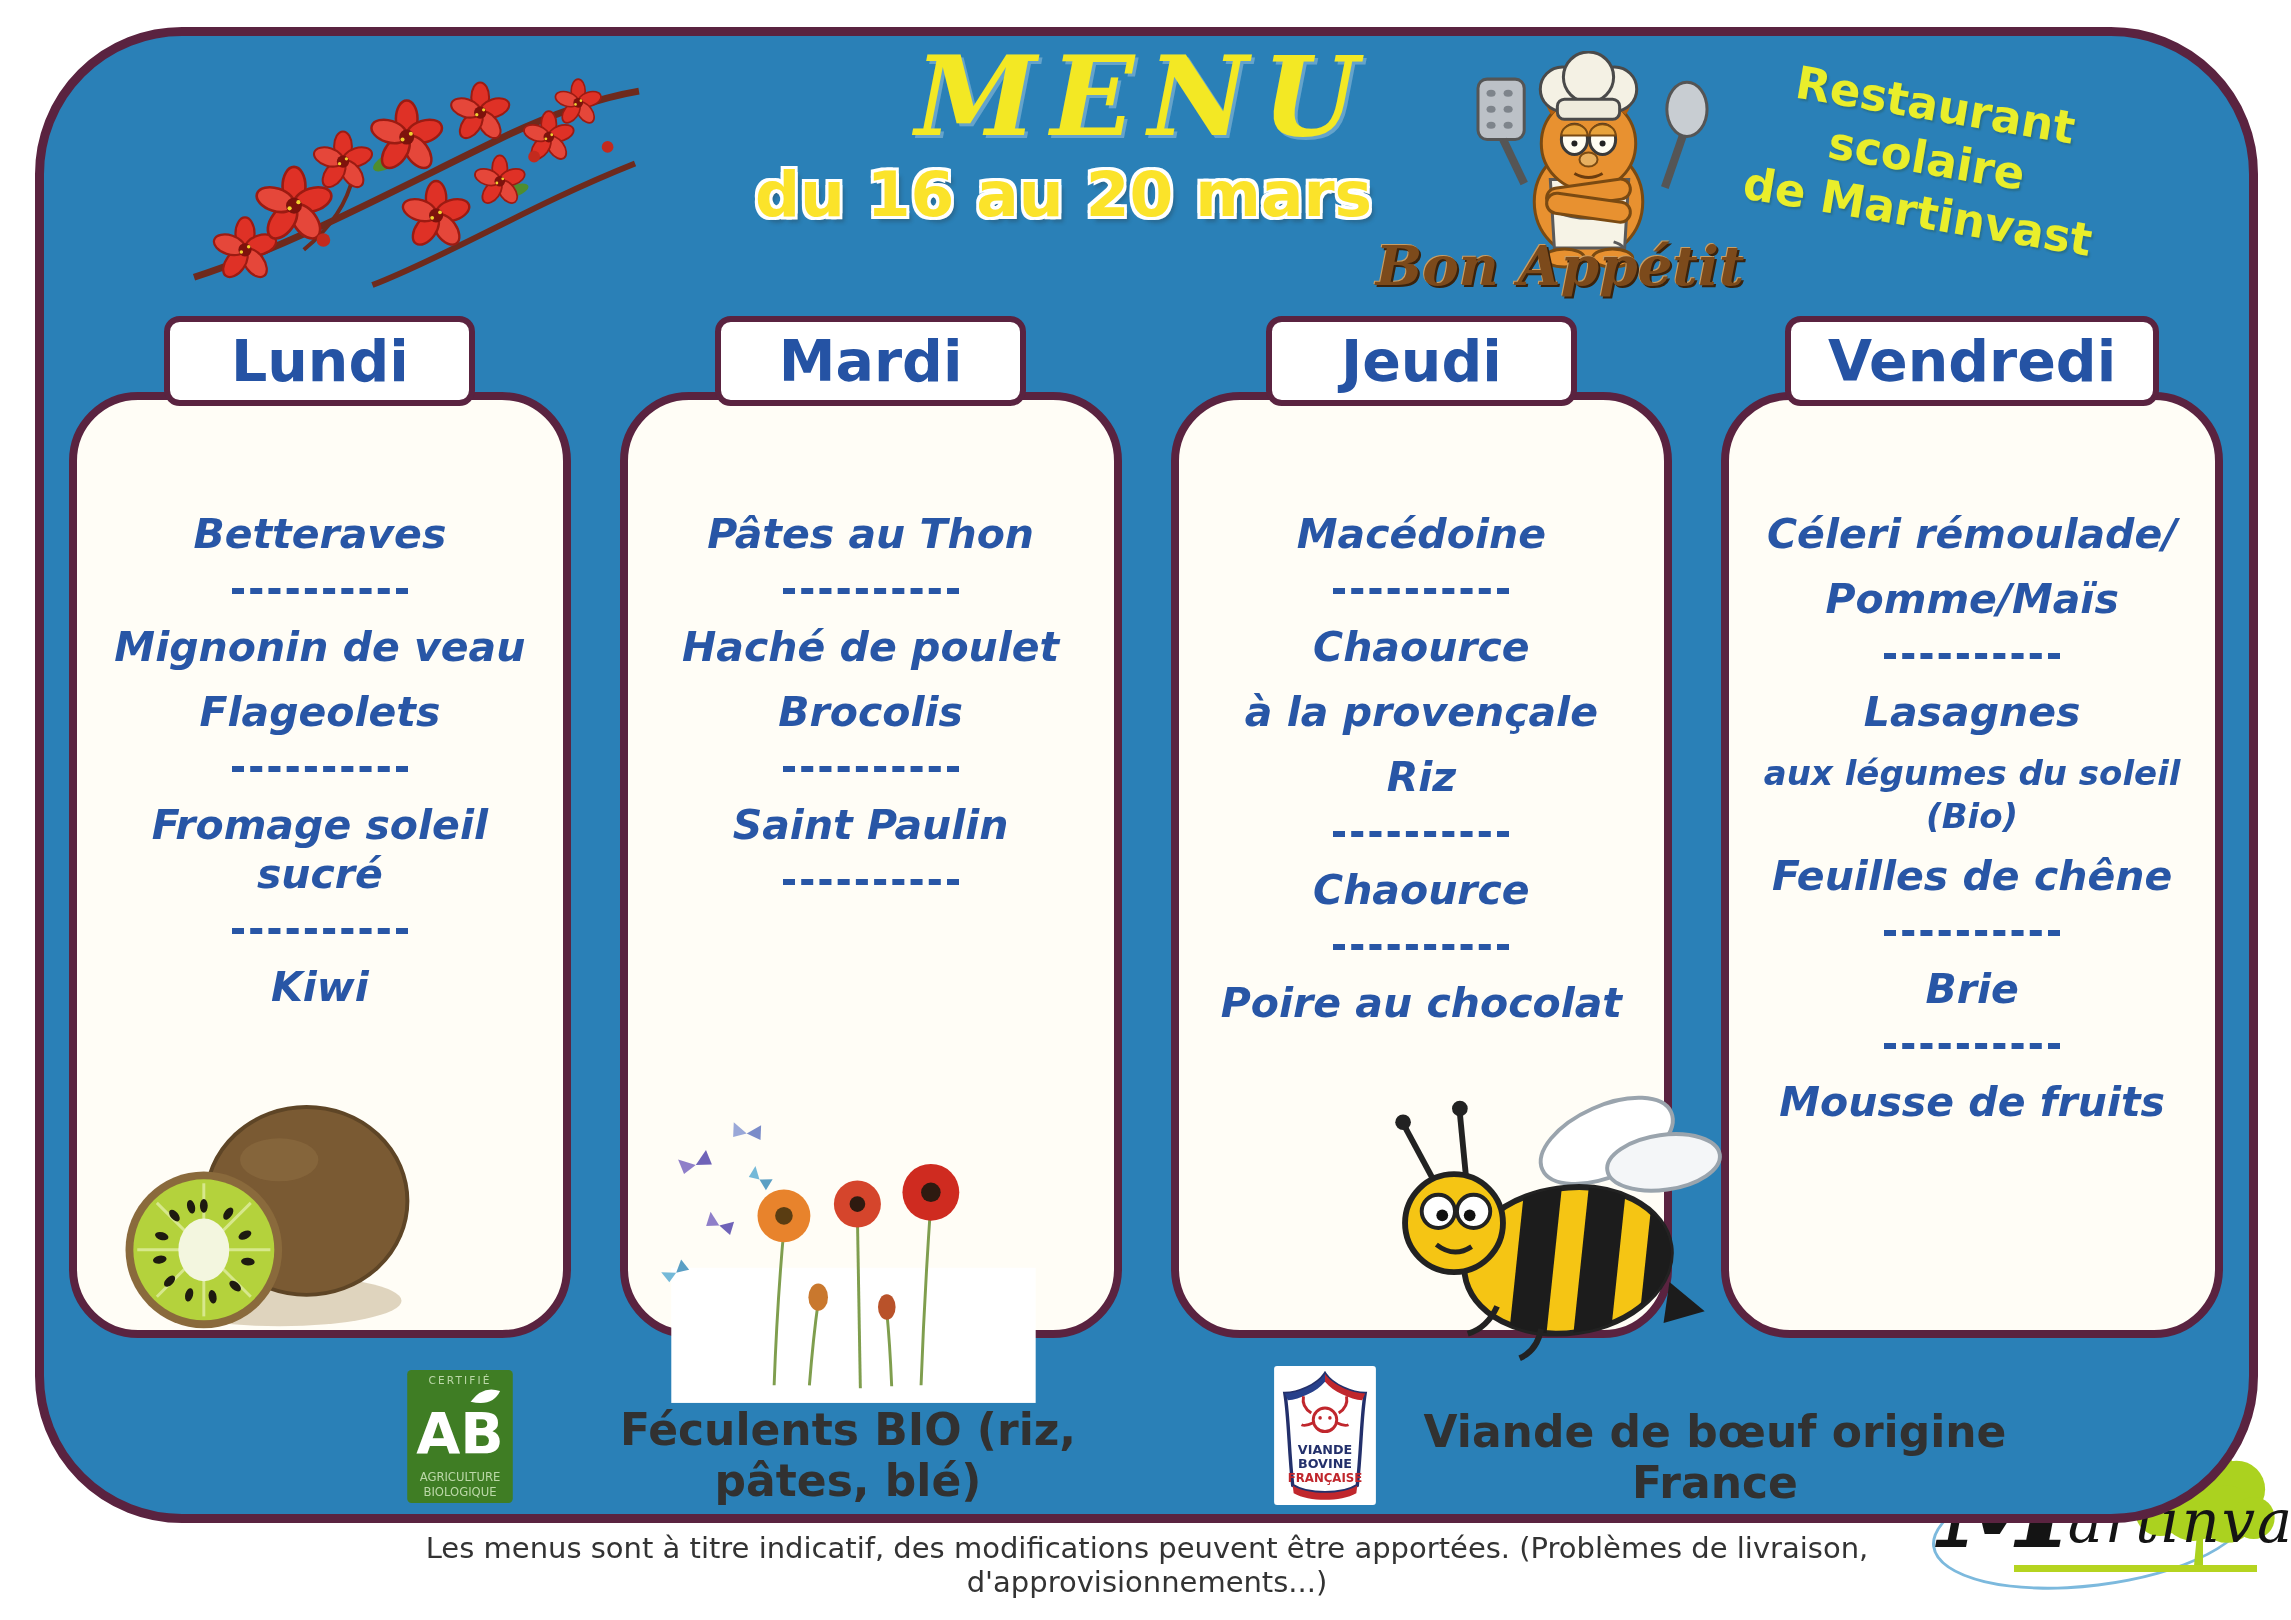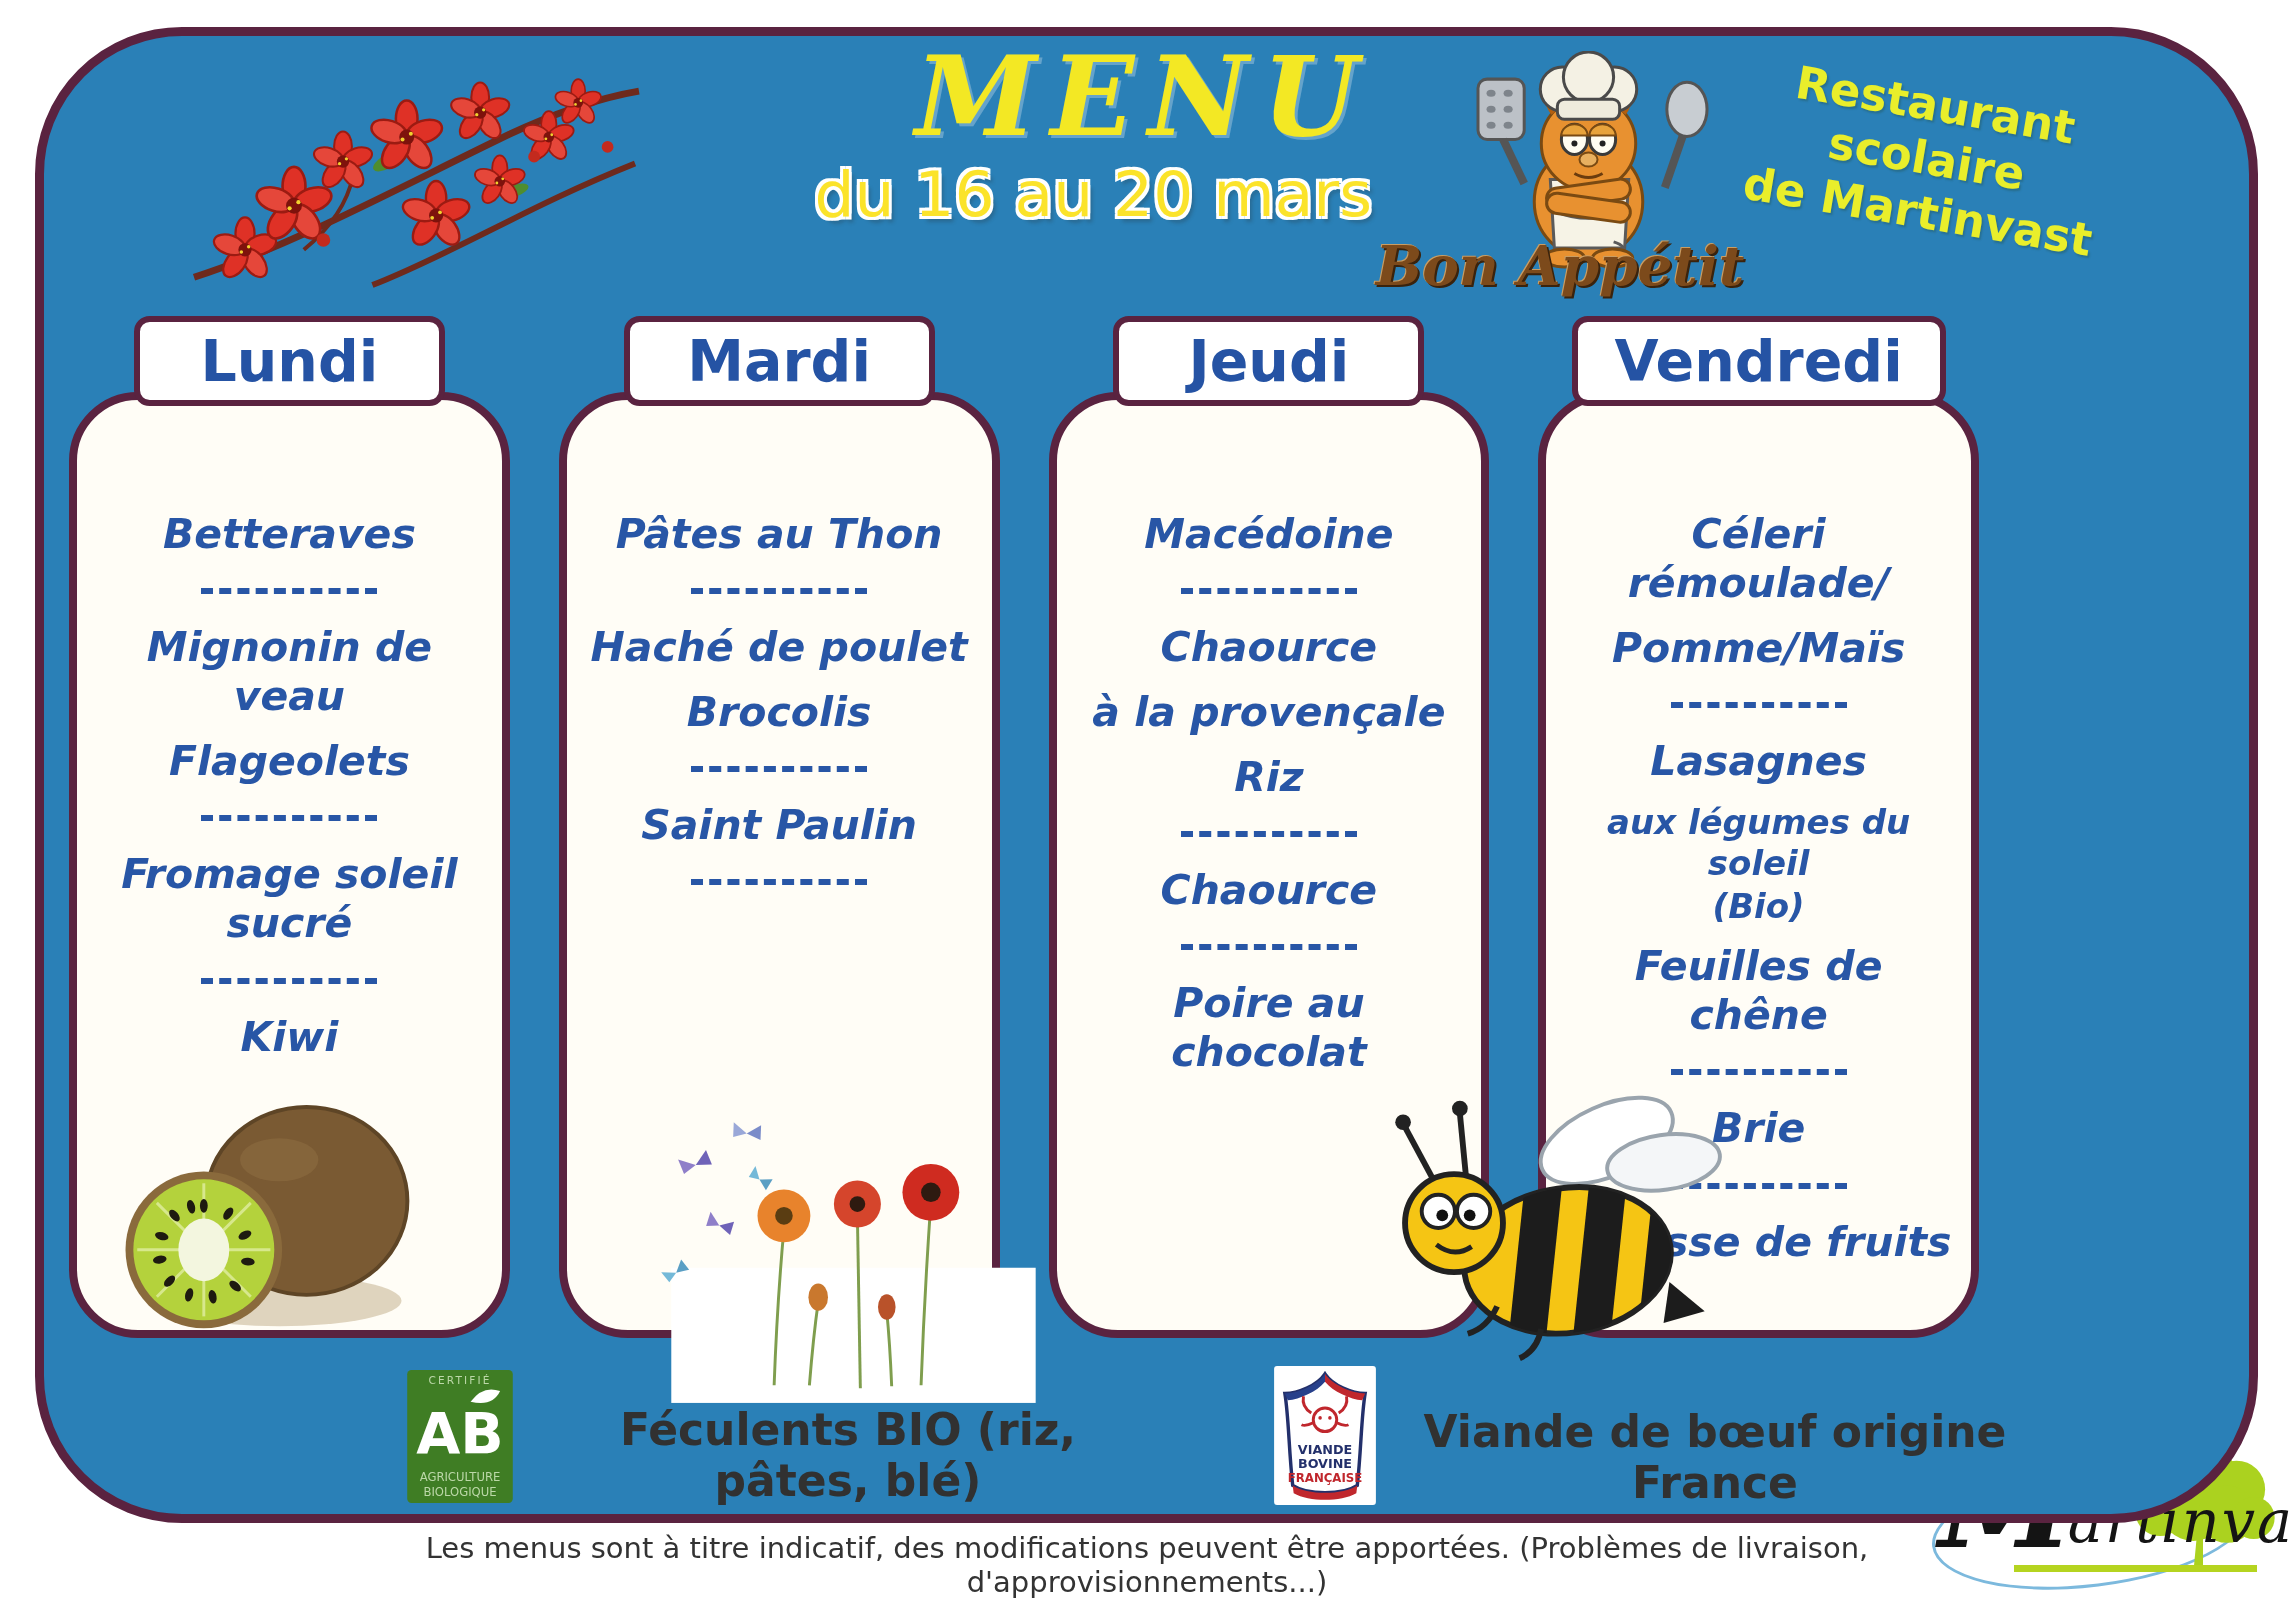--- a/index.html
+++ b/index.html
@@ -8,33 +8,33 @@
 
   
   .card{position:absolute;left:35px;top:27.4px;width:2223px;height:1496px;box-sizing:border-box;
         background:#2a80b7;border:9.8px solid #5a2340;border-radius:147px;z-index:1;}
 
   
   .title-block{position:absolute;left:686px;top:39px;width:686px;text-align:right;z-index:2;}
   .menu-title{font-family:"DejaVu Serif",serif;font-style:italic;font-weight:bold;
               font-size:110px;line-height:1.05;color:#f3e824;letter-spacing:13.7px;
               text-shadow:2.9px 2.9px 0 rgba(255,255,255,.28);}
-  .menu-subtitle{margin-top:3.9px;font-weight:normal;font-size:63px;color:#fbe32a;
+  .menu-subtitle{margin-top:3.9px;font-weight:bold;font-size:63px;color:#fbe32a;
         text-shadow:-2.9px -2.9px 0 #fff,2.9px -2.9px 0 #fff,-2.9px 2.9px 0 #fff,2.9px 2.9px 0 #fff,4.9px 5.9px 3.9px rgba(40,40,40,.25);}
   .corner-label{position:absolute;left:1696px;top:78px;width:461px;z-index:2;
         transform:rotate(9.5deg);text-align:center;font-weight:bold;font-size:45px;
         line-height:1.2;color:#e9ee2b;text-shadow:2px 2px 2px rgba(30,60,30,.25);}
   .garfield{position:absolute;left:1456px;top:51px;width:265px;height:221px;z-index:2;}
   .bon-appetit{position:absolute;left:1364px;top:233px;width:392px;text-align:center;z-index:2;
         font-family:"DejaVu Serif",serif;font-style:italic;font-weight:bold;font-size:55px;color:#7c4a1b;
         text-shadow:2px 2px 0 #3a230d,-1px -1px 0 #c99d63;}
   .blossoms{position:absolute;left:186px;top:44px;width:461px;height:245px;z-index:2;}
 
   
-  .columns{position:absolute;left:69px;top:316px;width:1910px;display:flex;gap:49px;z-index:2;align-items:center;}
+  .columns{position:absolute;left:69px;top:316px;width:2154px;display:flex;gap:49px;z-index:2;align-items:center;}
   .column{flex:1;position:relative;}
   .day-header{position:relative;z-index:3;margin:0 auto;width:max-content;min-width:225px;
         background:#ffffff;border:6.9px solid #5a2340;border-radius:15.7px;padding:5.9px 37px;
         text-align:center;font-weight:bold;font-size:57px;color:#2553a4;}
   .day-card{position:relative;z-index:2;margin-top:-13.7px;height:946px;box-sizing:border-box;
         background:#fffdf6;border:8.8px solid #5a2340;border-radius:69px;
         padding:94px 11.8px 19.6px;text-align:center;}
   .menu-item{font-size:41px;font-weight:bold;color:#2856a6;line-height:1.2;margin:15.7px 3.9px;font-style:italic;}
   .menu-item.small{font-size:34px;margin:2px 3.9px;}
   .sep{width:176px;height:0;border-top:6.9px dashed #2856a6;margin:29px auto;}

